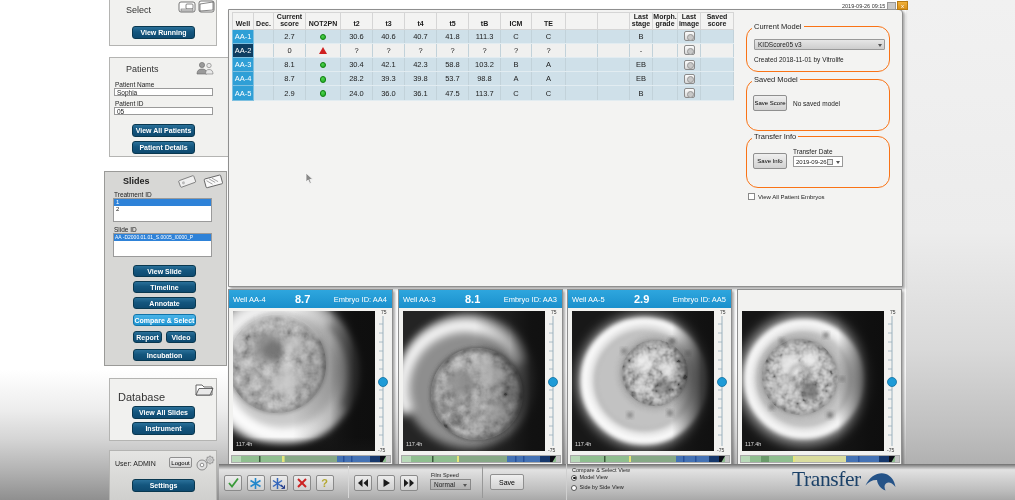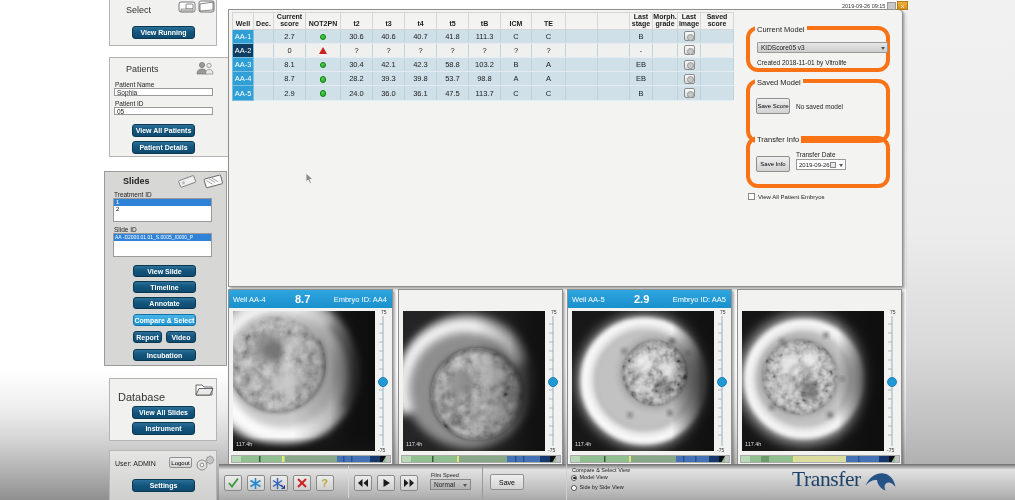--- a/index.html
+++ b/index.html
@@ -2,21 +2,21 @@
 <html><head><meta charset="utf-8"><style>
 *{margin:0;padding:0;box-sizing:border-box;font-family:"Liberation Sans",sans-serif}
 html,body{width:1015px;height:500px;overflow:hidden}
 body{position:relative;background:linear-gradient(180deg,#ffffff 0%,#ffffff 74%,#ededed 82%,#d4d4d4 88%,#b3b3b3 94%,#8f8f8f 100%)}
 .abs{position:absolute}
 .panel{position:absolute;background:#f1f1ef;border:1px solid #b4b4b2}
 .nbtn{position:absolute;background:linear-gradient(180deg,#2a7099 0%,#14567e 45%,#0e4a70 100%);border:1px solid #093850;border-radius:3px;color:#fff;font-weight:bold;text-align:center;font-size:7px}
 .gbtn{position:absolute;background:linear-gradient(180deg,#efefef,#d2d2d2);border:1px solid #8f8f8f;border-radius:2px;text-align:center}
 .lbl{position:absolute;font-size:6.5px;color:#222}
 .inp{position:absolute;background:#fff;border:1px solid #9a9a9a;font-size:6.5px;color:#222;line-height:1}
-.grp{position:absolute;border:4px solid #f97316;border-radius:12px}
+.grp{position:absolute;border:1px solid #f97316;border-radius:12px}
 .grp>span{position:absolute;top:-5px;left:5px;background:#f3f3f2;padding:0 2px;font-size:7.5px;color:#222}
 #tablewrap table{font-size:7.5px;color:#1a1a1a}
 #tablewrap td{border-left:1px solid #c2d2da;border-right:1px solid #c2d2da;border-top:1px solid #e2ecf1;border-bottom:1px solid #e2ecf1;text-align:center;padding:0;overflow:hidden}
 .th td{height:15px;font-weight:bold;font-size:7px;line-height:1.05;border-color:#d5d5d5 !important;background:#f3f3f2;vertical-align:bottom;padding-bottom:1px !important}
 .tr td{height:14.2px;background:#cfe0e9}
 .tr.sel td{background:#f0f0ef;border-color:#dcdcdc}
 td.wc{background:#2f9fd6 !important;color:#fff;border-color:#7ec0e0 !important}
 td.wsel{background:#0e3d61 !important}
 .gdot{display:inline-block;width:6.5px;height:6.5px;border-radius:50%;background:radial-gradient(circle at 35% 30%,#4fd34f,#1ea821);border:1px solid #128012;vertical-align:middle}
 .rtri{display:inline-block;width:0;height:0;border-left:4px solid transparent;border-right:4px solid transparent;border-bottom:7px solid #cf2020;vertical-align:middle}
@@ -263,21 +263,21 @@
           </tr>
   </tbody>
       </table>
   </div>
   <div id="rightpane">
     <div class="grp" style="left:517px;top:16px;width:144px;height:46px">
         <span>Current Model</span>
       <div class="abs" style="left:7px;top:12px;width:131px;height:11px;background:linear-gradient(#e6e6e6,#cdcdcd);border:1px solid #999;border-radius:1px;font-size:6.5px;color:#222;line-height:10px;padding-left:3px">KIDScore05 v3<span style="position:absolute;right:2px;top:3.5px;width:0;height:0;border-left:2.5px solid transparent;border-right:2.5px solid transparent;border-top:3.5px solid #555"></span></div>
       <div class="abs" style="left:7px;top:29px;font-size:6.5px;color:#222">Created 2018-11-01 by Vitrolife</div>
     </div>
-    <div class="grp" style="left:517px;top:69px;width:144px;height:64px">
+    <div class="grp" style="left:517px;top:69px;width:144px;height:52px">
         <span>Saved Model</span>
       <div class="gbtn" style="left:6px;top:15px;width:34px;height:16px;font-size:6px;line-height:15px;white-space:nowrap">Save Score</div>
       <div class="abs" style="left:46px;top:20px;font-size:6.5px;color:#222">No saved model</div>
     </div>
     <div class="grp" style="left:517px;top:126px;width:144px;height:52px">
         <span>Transfer Info</span>
       <div class="gbtn" style="left:6px;top:16px;width:34px;height:16px;font-size:6px;line-height:15px;white-space:nowrap">Save Info</div>
       <div class="abs" style="left:46px;top:11px;font-size:6.5px;color:#222">Transfer Date</div>
       <div class="abs" style="left:46px;top:19px;width:50px;height:11px;background:#fff;border:1px solid #999;font-size:6px;color:#222;line-height:10px;padding-left:2px">2019-09-26<span style="position:absolute;right:9px;top:1.5px;width:6px;height:6px;border:1px solid #888;background:#e8e8e8"></span><span style="position:absolute;right:2px;top:3.5px;width:0;height:0;border-left:2.5px solid transparent;border-right:2.5px solid transparent;border-top:3.5px solid #555"></span></div>
     </div>
@@ -410,20 +410,25 @@
         <rect x="111" width="1.5" height="6" fill="#26509a"></rect>
         <rect x="119" width="1.5" height="6" fill="#26509a"></rect>
    <rect x="138" width="10" height="6" fill="#16386c"></rect>
         <path d="M148 0 h6 l-3.5 6 h-2.5 Z" fill="#0a0a14"></path>
         <rect x="154" width="4" height="6" fill="#c2c2c2"></rect>
  </svg>
     </div>
 </div>
 
 <div class="epanel" style="left:398px">
+ <div class="ehead">
+      <span class="ew">Well AA-3</span>
+      <span class="es">8.1</span>
+      <span class="eid">Embryo ID: AA3</span>
+    </div>
  <div class="eimg">
   <svg width="142" height="140" viewBox="0 0 142 140">
     <defs>
       <clipPath id="cp2">
             <circle cx="74" cy="83" r="46"></circle>
           </clipPath>
       <linearGradient id="dk2" x1="0" y1="0" x2="1" y2="0">
             <stop offset="0%" stop-color="#0a0a0a" stop-opacity="0"></stop>
             <stop offset="50%" stop-color="#0a0a0a" stop-opacity="0.3"></stop>
             <stop offset="80%" stop-color="#0e0e0e" stop-opacity="0.85"></stop>

